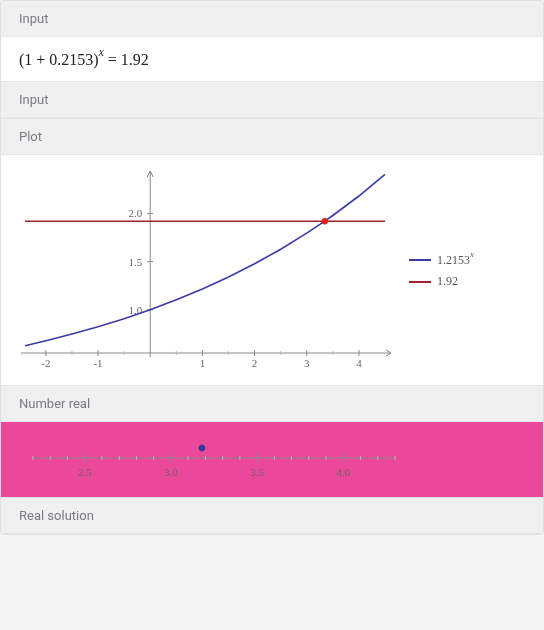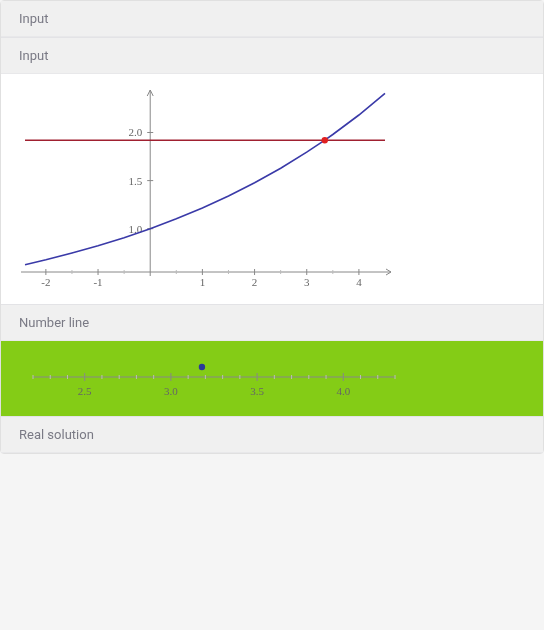--- a/index.html
+++ b/index.html
@@ -35,31 +35,33 @@
     color: #222;
     font-family: "Times New Roman", serif;
   }
   .math { font-family: "Times New Roman", serif; }
   sup { font-size: 0.72em; position: relative; top: -0.25em; font-style: italic; }
   .plot-body { background: #fff; padding: 10px 6px 10px 6px; display: flex; align-items: center; }
   .plot-svg { flex: 0 0 auto; }
   .legend { margin-left: 12px; font-size: 12px; color: #555; }
   .legend-row { display: flex; align-items: center; margin: 6px 0; }
   .legend-swatch { width: 22px; height: 2px; margin-right: 6px; }
-  .nl-body { background:#84cc16; padding: 14px 18px 10px 18px; }
+  .nl-body { background:#ec4899; padding: 14px 18px 10px 18px; }
 </style>
 </head>
 <body>
 
 <div class="container">
 
   <div class="section-header">Input</div>
+  <div class="section-body math">(1 + 0.2153)<sup>x</sup> = 1.92</div>
 
   <div class="section-header">Input</div>
 
+  <div class="section-header">Plot</div>
   <div class="plot-body">
     <svg id="plot-svg" class="plot-svg" width="390" height="210">
         <line x1="143.2173913043478" y1="6" x2="143.2173913043478" y2="192" stroke="#888" stroke-width="1"></line>
         <polyline points="140.2173913043478,12 143.2173913043478,6 146.2173913043478,12" fill="none" stroke="#888"></polyline>
         <line x1="14" y1="188" x2="384" y2="188" stroke="#888" stroke-width="1"></line>
         <polyline points="379,185 384,188 379,191" fill="none" stroke="#888"></polyline>
         <line x1="38.8695652173913" y1="185" x2="38.8695652173913" y2="191" stroke="#888"></line>
         <text x="38.8695652173913" y="202" text-anchor="middle" font-size="11" fill="#666" font-family="Times New Roman, serif">-2</text>
         <line x1="91.04347826086956" y1="185" x2="91.04347826086956" y2="191" stroke="#888"></line>
         <text x="91.04347826086956" y="202" text-anchor="middle" font-size="11" fill="#666" font-family="Times New Roman, serif">-1</text>
@@ -80,24 +82,34 @@
         <line x1="64.95652173913042" y1="186" x2="64.95652173913042" y2="190" stroke="#bbb"></line>
         <line x1="117.13043478260867" y1="186" x2="117.13043478260867" y2="190" stroke="#bbb"></line>
         <line x1="169.30434782608694" y1="186" x2="169.30434782608694" y2="190" stroke="#bbb"></line>
         <line x1="221.4782608695652" y1="186" x2="221.4782608695652" y2="190" stroke="#bbb"></line>
         <line x1="273.6521739130435" y1="186" x2="273.6521739130435" y2="190" stroke="#bbb"></line>
         <line x1="325.82608695652175" y1="186" x2="325.82608695652175" y2="190" stroke="#bbb"></line>
         <path d="M18.0 180.7 L38.9 175.8 L65.0 169.0 L91.0 161.7 L117.1 153.7 L143.2 144.7 L169.3 134.8 L195.4 124.0 L221.5 112.0 L247.6 98.8 L273.7 84.2 L299.7 68.2 L317.8 56.2 L325.8 50.5 L351.9 31.0 L378.0 9.4 " fill="none" stroke="#3a3aa8" stroke-width="1.6"></path>
         <line x1="18" y1="56.18378378378379" x2="378" y2="56.18378378378379" stroke="#a02030" stroke-width="1.4"></line>
         <circle cx="317.7605217391304" cy="56.18378378378379" r="3.2" fill="#e02020"></circle>
       </svg>
+    <div class="legend" id="legend">
+        <div class="legend-row">
+          <div class="legend-swatch" style="background: rgb(58, 58, 168);"></div>
+          <span style="font-family: &quot;Times New Roman&quot;, serif;">1.2153<sup>x</sup></span>
+        </div>
+        <div class="legend-row">
+          <div class="legend-swatch" style="background: rgb(160, 32, 48);"></div>
+          <span style="font-family: &quot;Times New Roman&quot;, serif;">1.92</span>
+        </div>
+      </div>
   </div>
 
 
-  <div class="section-header">Number line</div>
+  <div class="section-header">Number real</div>
   <div class="nl-body">
     <svg id="nl-svg" width="390" height="48">
         <line x1="14" y1="22" x2="376" y2="22" stroke="#888" stroke-width="1"></line>
         <line x1="14" y1="20" x2="14" y2="24" stroke="#bbb"></line>
         <line x1="31.23809523809518" y1="20" x2="31.23809523809518" y2="24" stroke="#bbb"></line>
         <line x1="48.47619047619043" y1="20" x2="48.47619047619043" y2="24" stroke="#bbb"></line>
         <line x1="65.7142857142857" y1="18" x2="65.7142857142857" y2="26" stroke="#888"></line>
         <line x1="82.95238095238095" y1="20" x2="82.95238095238095" y2="24" stroke="#bbb"></line>
         <line x1="100.1904761904762" y1="20" x2="100.1904761904762" y2="24" stroke="#bbb"></line>
         <line x1="117.42857142857139" y1="20" x2="117.42857142857139" y2="24" stroke="#bbb"></line>

